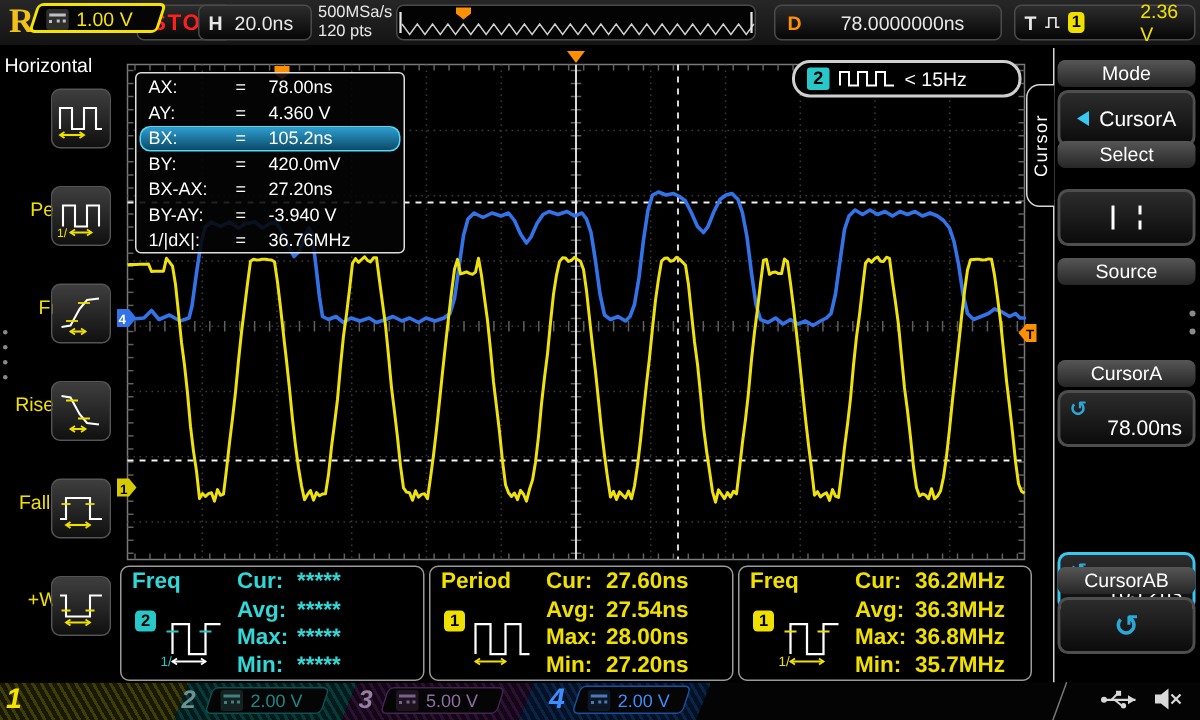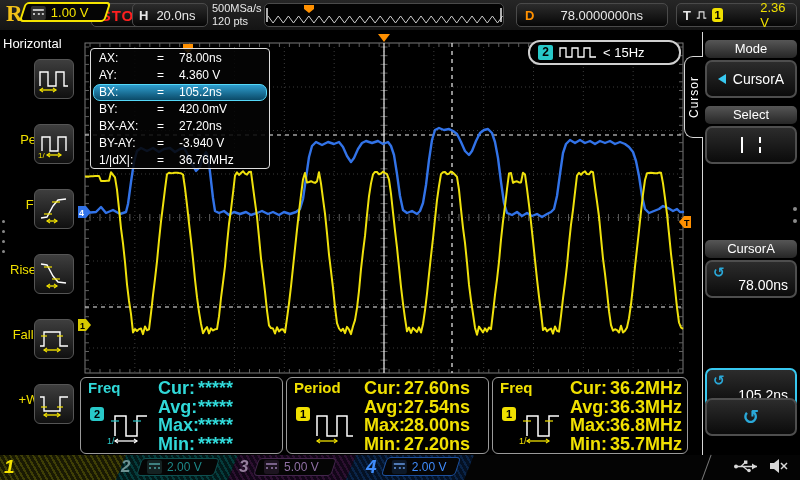--- a/index.html
+++ b/index.html
@@ -59,21 +59,21 @@
   .sel-solid{width:2px;height:16px;background:#fff;}
   .sel-dash{width:0;height:16px;border-left:2px dashed #fff;}
   .page-dots{position:absolute;left:793px;top:207px;display:flex;flex-direction:column;gap:8px;}
   .page-dots i{width:4px;height:4px;border-radius:50%;background:#8a8a8a;}
   
   .mpanel{position:absolute;top:377px;height:77px;background:#000;border:1px solid #9a9a9a;border-radius:6px;}
   .mp-title{position:absolute;left:7px;top:1px;font-size:15px;font-weight:bold;}
   .mp-badge{position:absolute;left:9px;top:29px;width:14px;height:14px;border-radius:3px;color:#000;font-size:11px;font-weight:bold;text-align:center;line-height:14px;}
   .mp-icon{position:absolute;left:26px;top:26px;}
   .mp-rows{position:absolute;left:77px;top:1px;}
-  .mp-row{height:18.5px;line-height:18.5px;font-size:18px;font-weight:bold;display:flex;}
+  .mp-row{height:18.5px;line-height:18.5px;font-size:15px;font-weight:bold;display:flex;}
   .mp-row .l{width:40px;}
   .cyan{color:#30d8d8;}
   .yellow{color:#f0e000;}
   
   #chbar{position:absolute;left:0;top:455px;width:800px;height:25px;background:#040404;}
   .cell{position:absolute;inset:0;}
   .chnum{position:absolute;top:1px;font-size:19px;font-weight:bold;font-style:italic;}
   .chbox{position:absolute;top:2px;height:20px;border-radius:4px;transform:skewX(-18deg);display:flex;align-items:center;gap:5px;padding:0 7px;background:#050505;}
   .chbox .inner{transform:skewX(18deg);display:flex;align-items:center;gap:5px;font-size:13px;}
   .chip{width:15px;height:14px;background:#2e2e2e;border-radius:2px;padding:3px 2px 0 2px;}
@@ -584,40 +584,42 @@
     </div>
 
   <div class="rm-header" style="top:40px">Mode</div>
   <div class="rm-box" style="top:60px;height:38px">
     <div class="rm-sel">
         <span class="tri-left"></span>
         <span>CursorA</span>
       </div>
   </div>
 
-  <div class="rm-header" style="top:106px">Select</div>
+  <div class="rm-header" style="top:94px">Select</div>
   <div class="rm-box" style="top:126px;height:38px">
     <div class="sel-lines">
         <span class="sel-solid"></span>
         <span class="sel-dash"></span>
       </div>
   </div>
 
+  <div class="rm-header" style="top:172px">Source</div>
 
   <div class="rm-header" style="top:240px">CursorA</div>
   <div class="rm-box rm-knobbox" style="top:260px;height:38px">
     <span class="knob">↺</span>
     <span class="kval">78.00ns</span>
   </div>
 
   <div class="rm-box rm-knobbox active" style="top:330px;height:40px">
     <span class="knob">↺</span>
     <span class="kval">105.2ns</span>
   </div>
 
+  <div class="rm-header" style="top:378px">CursorAB</div>
   <div class="rm-box" style="top:398px;height:38px">
     <div class="rm-sel">
         <span class="knob" style="font-size:20px">↺</span>
       </div>
   </div>
 
   <div class="page-dots">
       <i></i>
       <i></i>
     </div>

